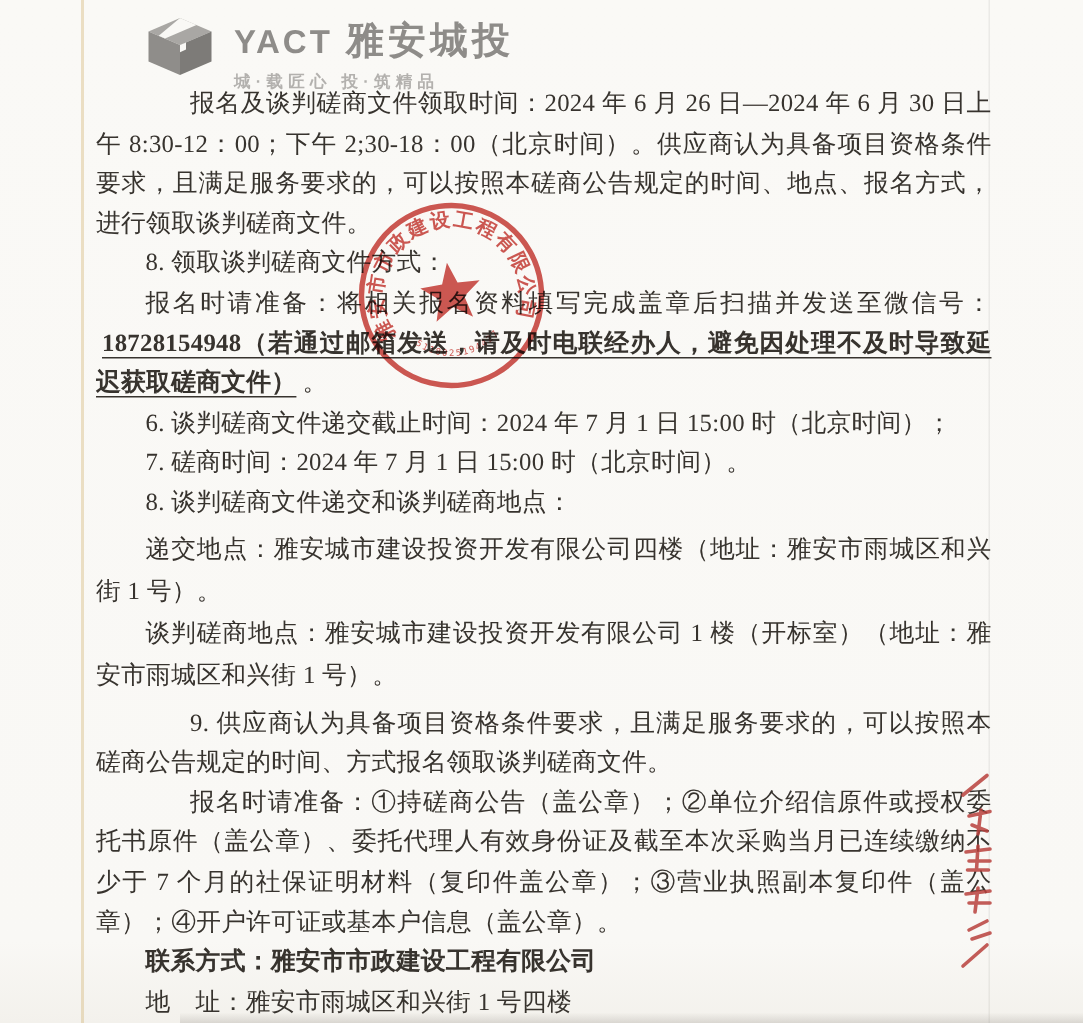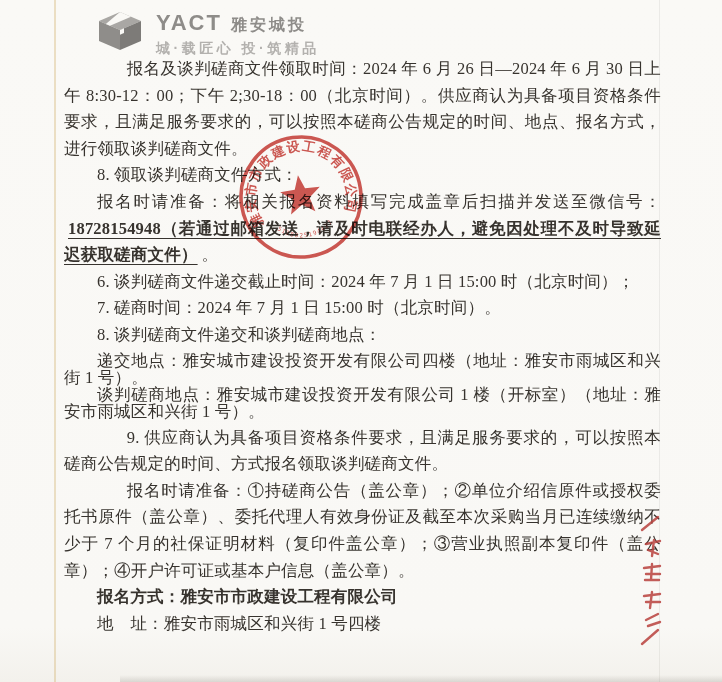--- a/index.html
+++ b/index.html
@@ -19,33 +19,33 @@
   .edge-bottom{ position:absolute; left:120px; right:0; bottom:0; height:7px;
                 background:linear-gradient(180deg, rgba(0,0,0,0) 0%, rgba(150,146,138,.28) 100%); }
 
   
   .logo { position:absolute; left:97px; top:10px; display:flex; align-items:flex-start; gap:13px; }
   .logo-cube { width:46px; height:42px; flex:0 0 auto; }
   .logo-text .line1 { display:flex; align-items:baseline; gap:9px;
     font-family:"Liberation Sans","DejaVu Sans",sans-serif;
     color:#8e8c89; font-weight:bold; }
   .logo-abbr { font-size:22px; letter-spacing:2px; }
-  .logo-name { font-size:16px; letter-spacing:3px; }
+  .logo-name { font-size:25px; letter-spacing:3px; }
   .logo-tagline { margin-top:4px; font-family:"Liberation Sans","DejaVu Sans",sans-serif;
-    font-size:14px; color:#b3b1ae; letter-spacing:3.5px; font-weight:bold; }
+    font-size:11px; color:#b3b1ae; letter-spacing:3.5px; font-weight:bold; }
 
   
   .content {
     position:absolute; left:64px; top:56px; width:597px;
     font-size:16.5px; line-height:26.6px; color:#37332e;
     text-align:justify; letter-spacing:.2px;
   }
   .content p { margin:0; text-indent:2em; }
   .content p.indent4 { text-indent:3.8em; }
-  .tight { line-height:17px; margin:3px 0 5px; }
+  .tight { line-height:28px; margin:3px 0 5px; }
   .tight p { margin:0; }
   .u { text-decoration:underline; text-underline-offset:4px; font-weight:bold; padding:0 4px; }
   .contact b { font-weight:bold; }
 
   
   .stamp { position:absolute; left:236px; top:131px; width:130px; height:132px;
     transform:rotate(-8deg); opacity:.82; mix-blend-mode:multiply; pointer-events:none; }
 
   
   .redmarks { position:absolute; left:634px; top:510px; width:38px; height:142px;
@@ -93,21 +93,21 @@
       <p>递交地点：雅安城市建设投资开发有限公司四楼（地址：雅安市雨城区和兴街 1 号）。</p>
       <p>谈判磋商地点：雅安城市建设投资开发有限公司 1 楼（开标室）（地址：雅安市雨城区和兴街 1 号）。</p>
     </div>
 
     <p class="indent4">9. 供应商认为具备项目资格条件要求，且满足服务要求的，可以按照本磋商公告规定的时间、方式报名领取谈判磋商文件。</p>
 
     <p class="indent4">报名时请准备：①持磋商公告（盖公章）；②单位介绍信原件或授权委托书原件（盖公章）、委托代理人有效身份证及截至本次采购当月已连续缴纳不少于 7 个月的社保证明材料（复印件盖公章）；③营业执照副本复印件（盖公章）；④开户许可证或基本户信息（盖公章）。</p>
 
 
     <div class="contact">
-      <p><b>报名方式：</b><b>雅安市市政建设工程有限公司</b></p>
+      <p><b>联系方式：</b><b>雅安市市政建设工程有限公司</b></p>
       <p><span>地　址：</span><span>雅安市雨城区和兴街 1 号四楼</span></p>
 
     </div>
   </div>
 
   <svg class="stamp" viewBox="0 0 130 130">
     <circle cx="65" cy="65" r="60" fill="none" stroke="#c5342e" stroke-width="3.6"></circle>
     <polygon points="65,43 70.2,56.9 85,57.5 73.4,66.7 77.3,81 65,72.8 52.7,81 56.6,66.7 45,57.5 59.8,56.9" fill="#c5342e"></polygon>
     <defs>
       <path id="sealTopArc" d="M 21.8,80.7 A 46,46 0 1 1 108.2,80.7" fill="none"></path>

